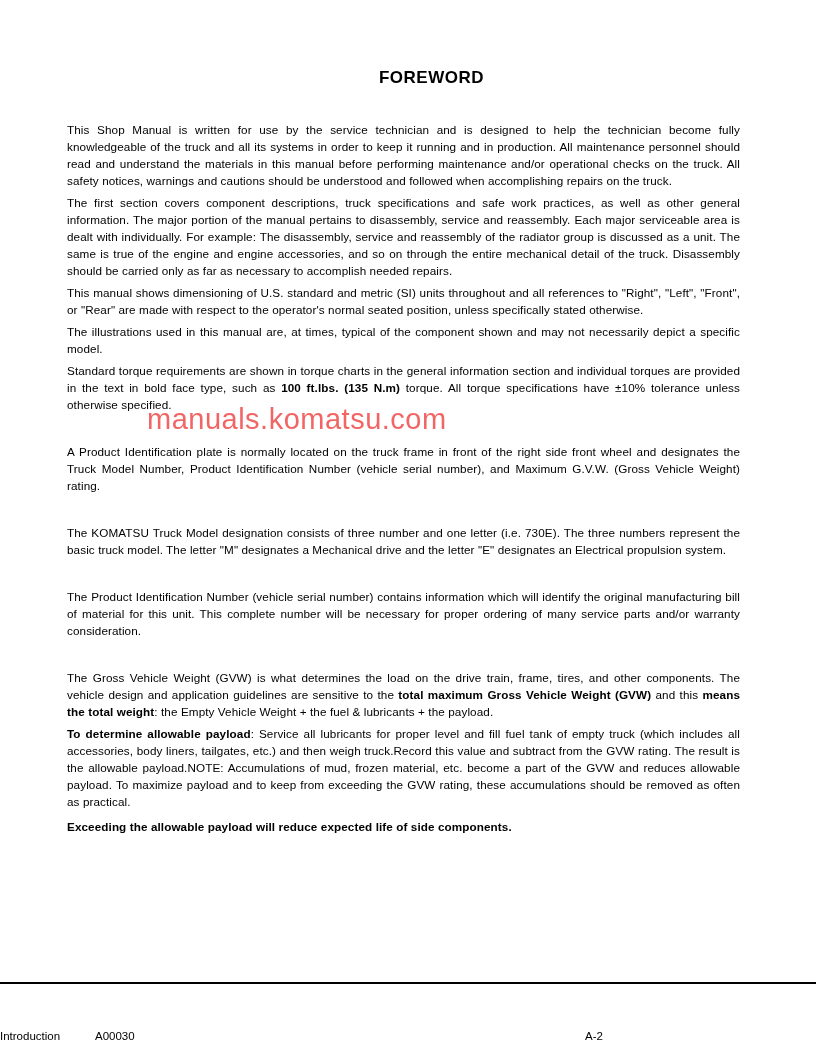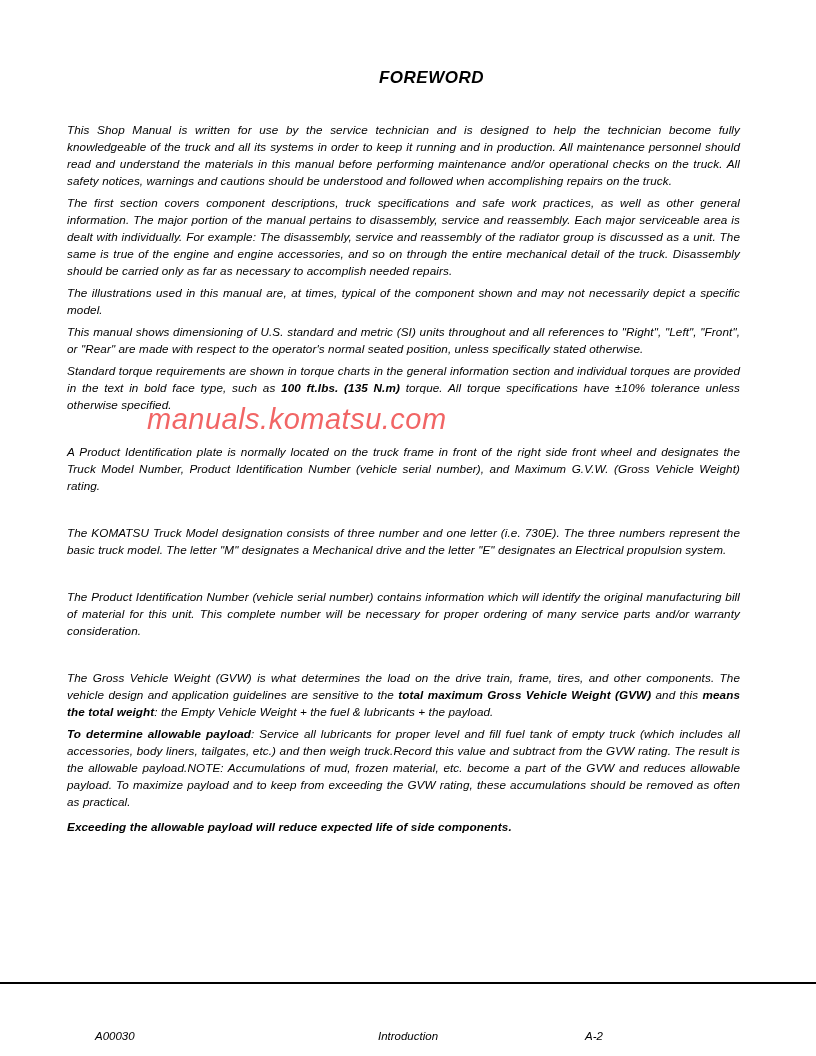--- a/index.html
+++ b/index.html
@@ -12,21 +12,20 @@
     height: 1056px;
     position: relative;
     overflow: hidden;
     font-family: "Liberation Sans", sans-serif;
     color: #000000;
   }
   .page {
     position: relative;
     width: 656px;
     height: 1056px;
-    font-style: italic;
   }
   .doc-title {
     margin: 0;
     padding-top: 68px;
     margin-left: 95px;
     width: 673px;
     text-align: center;
     font-size: 17px;
     font-weight: bold;
     letter-spacing: 0.5px;
@@ -68,35 +67,35 @@
     height: 2px;
     background: #000000;
   }
   .footer-left, .footer-center, .footer-right {
     position: absolute;
     top: 994px;
     font-size: 11.5px;
     margin-top: 36px;
   }
   .footer-left  { left: 95px; }
-  .footer-center{ left: 0; width: 816px; text-align: center; }
+  .footer-center{ left: 0; width: 816px; text-align: left; }
   .footer-right { right: 53px; }
 </style>
 </head>
 <body>
 
 <div class="page">
 
   <h1 class="doc-title">FOREWORD</h1>
 
   <div class="body-col">
       <p class="para space-none"><span>This Shop Manual is written for use by the service technician and is designed to help the technician become fully knowledgeable of the truck and all its systems in order to keep it running and in production. All maintenance personnel should read and understand the materials in this manual before performing maintenance and/or operational checks on the truck. All safety notices, warnings and cautions should be understood and followed when accomplishing repairs on the truck.</span></p>
       <p class="para space-normal"><span>The first section covers component descriptions, truck specifications and safe work practices, as well as other general information. The major portion of the manual pertains to disassembly, service and reassembly. Each major serviceable area is dealt with individually. For example: The disassembly, service and reassembly of the radiator group is discussed as a unit. The same is true of the engine and engine accessories, and so on through the entire mechanical detail of the truck. Disassembly should be carried only as far as necessary to accomplish needed repairs.</span></p>
+      <p class="para space-normal"><span>This manual shows dimensioning of U.S. standard and metric (SI) units throughout and all references to "Right", "Left", "Front", or "Rear" are made with respect to the operator's normal seated position, unless specifically stated otherwise.</span></p>
       <p class="para space-normal"><span>The illustrations used in this manual are, at times, typical of the component shown and may not necessarily depict a specific model.</span></p>
-      <p class="para space-normal"><span>This manual shows dimensioning of U.S. standard and metric (SI) units throughout and all references to "Right", "Left", "Front", or "Rear" are made with respect to the operator's normal seated position, unless specifically stated otherwise.</span></p>
       <p class="para space-normal"><span>Standard torque requirements are shown in torque charts in the general information section and individual torques are provided in the text in bold face type, such as </span><span class="b">100 ft.lbs. (135 N.m)</span><span> torque. All torque specifications have ±10% tolerance unless otherwise specified.</span></p>
       <p class="para space-large"><span>A Product Identification plate is normally located on the truck frame in front of the right side front wheel and designates the Truck Model Number, Product Identification Number (vehicle serial number), and Maximum G.V.W. (Gross Vehicle Weight) rating.</span></p>
       <p class="para space-large"><span>The KOMATSU Truck Model designation consists of three number and one letter (i.e. 730E). The three numbers represent the basic truck model. The letter "M" designates a Mechanical drive and the letter "E" designates an Electrical propulsion system.</span></p>
       <p class="para space-large"><span>The Product Identification Number (vehicle serial number) contains information which will identify the original manufacturing bill of material for this unit. This complete number will be necessary for proper ordering of many service parts and/or warranty consideration.</span></p>
       <p class="para space-large"><span>The Gross Vehicle Weight (GVW) is what determines the load on the drive train, frame, tires, and other components. The vehicle design and application guidelines are sensitive to the </span><span class="b">total maximum Gross Vehicle Weight (GVW)</span><span> and this </span><span class="b">means the total weight</span><span>: the Empty Vehicle Weight + the fuel &amp; lubricants + the payload.</span></p>
       <p class="para space-normal"><span class="b">To determine allowable payload</span><span>: Service all lubricants for proper level and fill fuel tank of empty truck (which includes all accessories, body liners, tailgates, etc.) and then weigh truck.Record this value and subtract from the GVW rating. The result is the allowable payload.NOTE: Accumulations of mud, frozen material, etc. become a part of the GVW and reduces allowable payload. To maximize payload and to keep from exceeding the GVW rating, these accumulations should be removed as often as practical.</span></p>
       <p class="para space-medium"><span class="b">Exceeding the allowable payload will reduce expected life of side components.</span></p>
     </div>
 
   <div class="watermark">manuals.komatsu.com</div>

